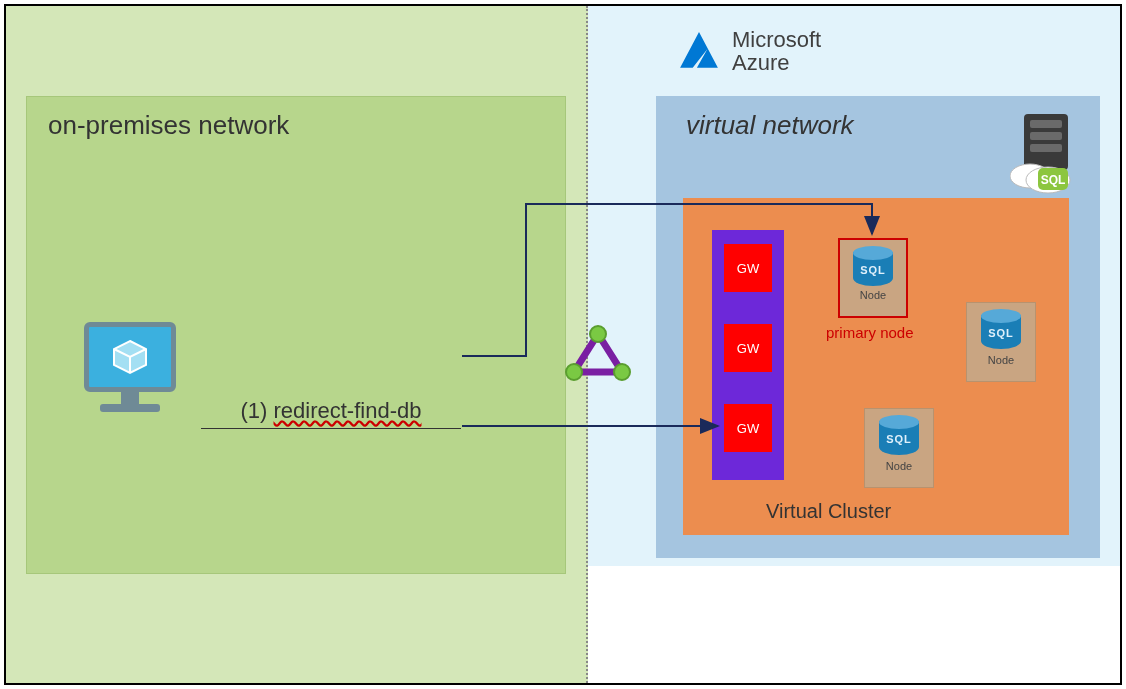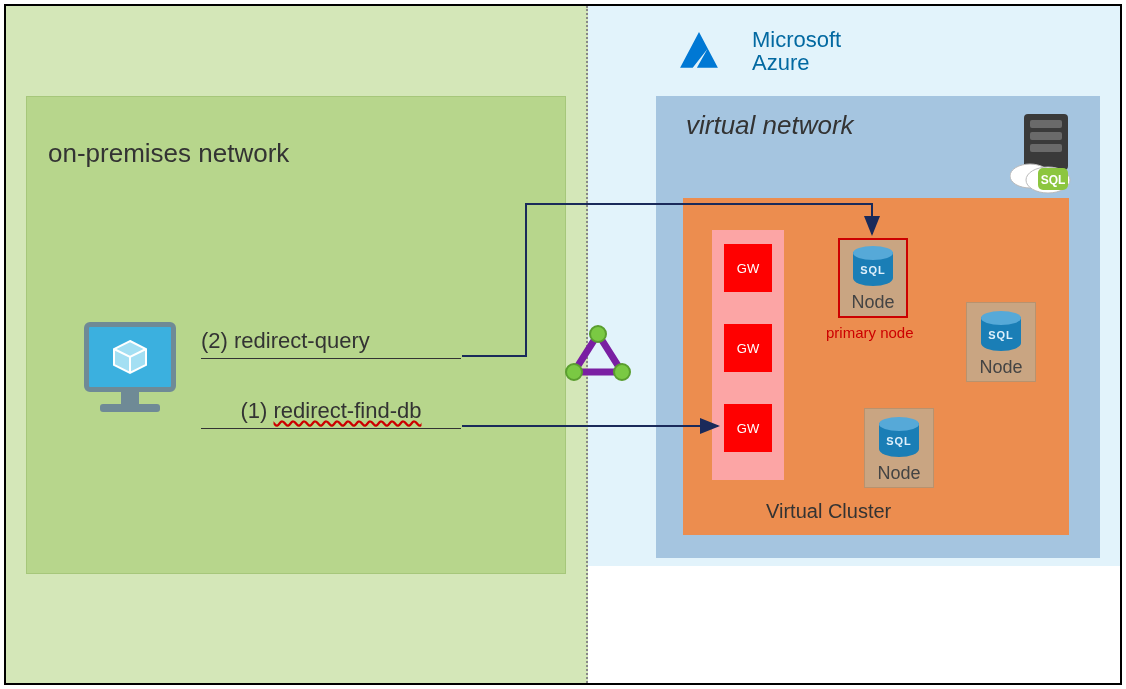--- a/index.html
+++ b/index.html
@@ -20,54 +20,54 @@
 .right-panel {
   position: absolute; top: 0; left: 582px; right: 0; height: 560px;
   background: #e2f3fb;
 }
 .onprem-box {
   position: absolute; top: 90px; left: 20px; width: 540px; height: 478px;
   border: 1px solid #a6c77a; background: #b7d68c;
 }
 .onprem-title {
   position: absolute; top: 104px; left: 42px;
-  font-size: 26px; color: #333; margin-top: 28px;
+  font-size: 26px; color: #333;
 }
 .vnet-box {
   position: absolute; top: 90px; left: 650px; width: 444px; height: 462px;
   background: #a5c5e0;
 }
 .vnet-title {
   position: absolute; top: 104px; left: 680px;
   font-size: 26px; color: #333; font-style: italic;
 }
 .vcluster-box {
   position: absolute; top: 192px; left: 677px; width: 386px; height: 337px;
   background: #ec8d4f;
 }
 .vcluster-title {
   position: absolute; top: 494px; left: 712px;
   font-size: 20px; color: #333; margin-left: 48px;
 }
 .gw-group {
   position: absolute; top: 224px; left: 706px; width: 72px; height: 250px;
-  background: #fca5a5;
+  background: #6d28d9;
 }
 .gw {
   position: absolute; width: 48px; height: 48px; background: #ff0000;
   display: flex; align-items: center; justify-content: center;
   color: #fff; font-size: 13px;
 }
 .node-box {
   position: absolute; width: 70px; height: 80px;
   background: #c9a582; border: 1px solid #b8926e;
   display: flex; flex-direction: column; align-items: center; justify-content: flex-end;
 }
 .node-box.primary { border: 2px solid #cc0000; }
-.node-label { font-size: 18px; color: #444; padding-bottom: 3px; }
+.node-label { font-size: 11px; color: #444; padding-bottom: 15px; }
 .primary-label {
   position: absolute; font-size: 15px; color: #cc0000; text-align: center;
 }
 .sql-cyl {
   width: 40px; height: 46px; position: relative; margin-top: 6px;
 }
 .sql-cyl .body { position: absolute; top: 6px; width: 40px; height: 34px;
   background: #1a7eb6; border-radius: 0 0 20px 20px / 0 0 8px 8px; }
 .sql-cyl .top { position: absolute; top: 0; width: 40px; height: 14px;
   background: #56a9d8; border-radius: 50%; }
@@ -87,21 +87,21 @@
   font-size: 22px; color: #333; padding-bottom: 4px;
 }
 .redirect-find { top: 392px; left: 195px; width: 260px; text-align: center; }
 .redirect-find .wavy { text-decoration: underline wavy #cc0000; }
 .redirect-query { top: 322px; left: 195px; width: 260px; }
 .azure-logo {
   position: absolute; top: 22px; left: 672px;
   display: flex; align-items: center; gap: 12px;
 }
 .azure-tri { width: 42px; height: 42px; }
-.azure-text { color: #0369a1; font-size: 22px; line-height: 1.05; font-weight: 500; margin-left: 20px; }
+.azure-text { color: #404040; font-size: 22px; line-height: 1.05; font-weight: 500; }
 .server-icon {
   position: absolute; top: 106px; left: 1004px; width: 68px; height: 90px;
 }
 .lb-icon {
   position: absolute; top: 318px; left: 558px; width: 68px; height: 62px;
 }
 svg.arrow { position: absolute; overflow: visible; pointer-events: none; }
 </style>
 </head>
 <body>
@@ -188,21 +188,20 @@
       <svg class="cube" viewBox="0 0 40 40">
         <polygon points="20,4 36,12 36,28 20,36 4,28 4,12" fill="#a3dff3" stroke="#fff" stroke-width="2"></polygon>
         <polyline points="4,12 20,20 36,12" fill="none" stroke="#fff" stroke-width="2"></polyline>
         <line x1="20" y1="20" x2="20" y2="36" stroke="#fff" stroke-width="2"></line>
       </svg>
     </div>
     <div class="stand"></div>
     <div class="base"></div>
   </div>
 
-  <div class="label-line redirect-query">(2) redirect-query</div>
   <div class="label-line redirect-find">
     <span>(1) </span><span class="wavy">redirect-find-db</span>
   </div>
 
   <div class="lb-icon">
     <svg viewBox="0 0 68 62" width="68" height="62">
       <polygon points="34,10 10,48 58,48" fill="none" stroke="#7a1fa2" stroke-width="7"></polygon>
       <circle cx="34" cy="10" r="8" fill="#7ac943" stroke="#5a9e2f" stroke-width="2"></circle>
       <circle cx="10" cy="48" r="8" fill="#7ac943" stroke="#5a9e2f" stroke-width="2"></circle>
       <circle cx="58" cy="48" r="8" fill="#7ac943" stroke="#5a9e2f" stroke-width="2"></circle>

